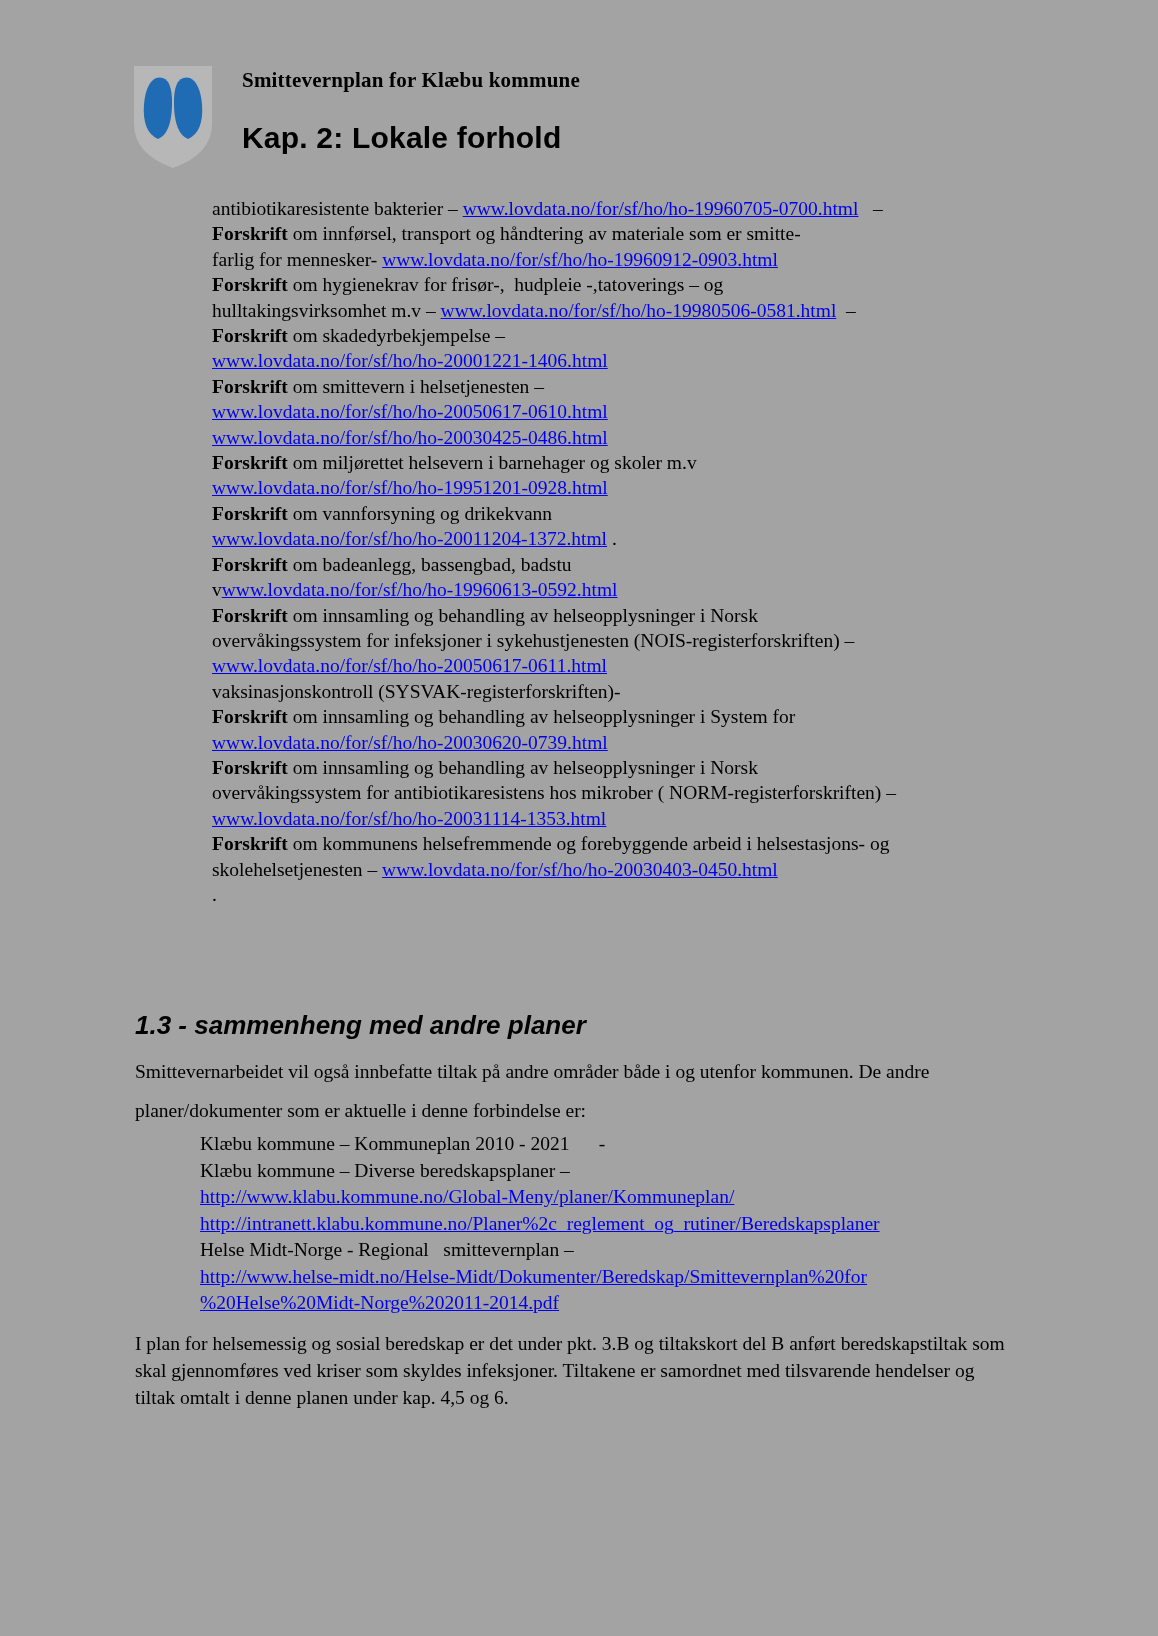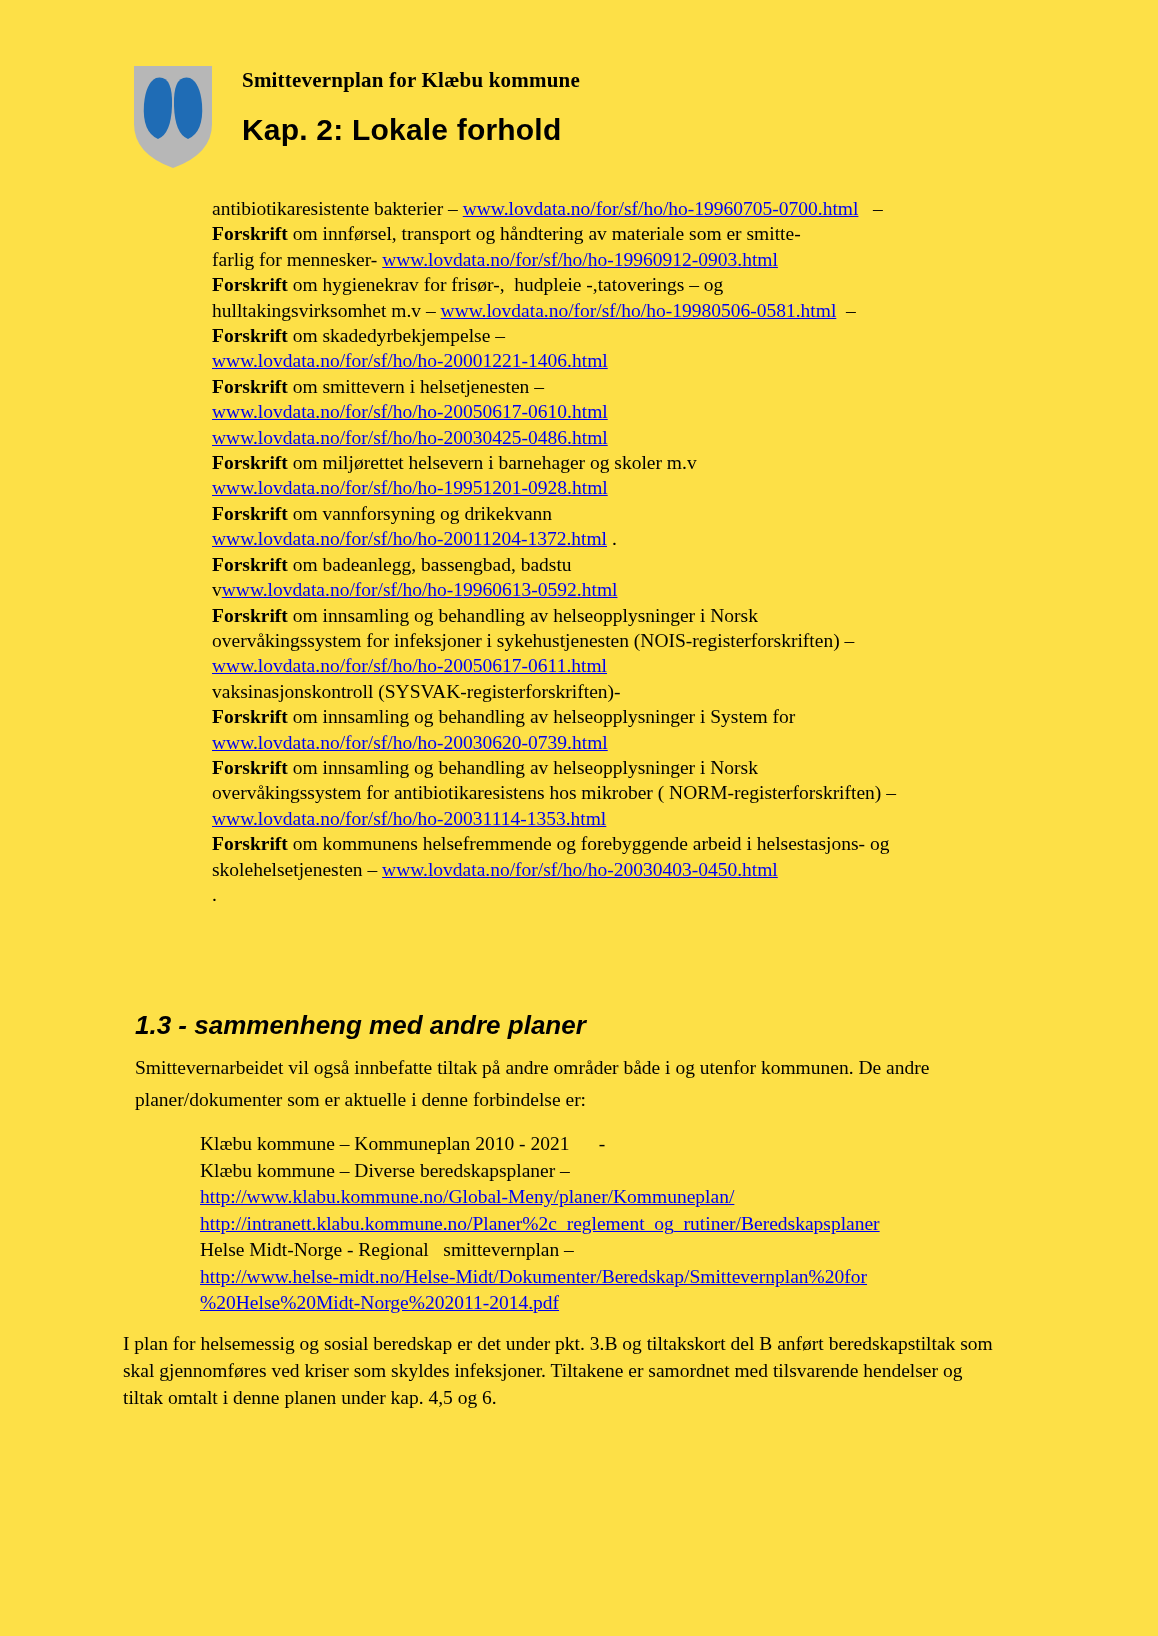--- a/index.html
+++ b/index.html
@@ -2,44 +2,44 @@
 <html><head>
 <meta charset="utf-8">
 <style>
   * { margin:0; padding:0; box-sizing:border-box; }
   html, body { background:#ffffff; }
   body {
     width:1158px; height:1636px; position:relative;
     font-family:"Liberation Serif", serif; color:#000;
     overflow:hidden;
   }
-  .page { position:absolute; inset:0; background:#fde047; }
+  .page { position:absolute; inset:0; background:#a3a3a3; }
 
   .header { position:absolute; top:62px; left:128px; display:flex; gap:24px; }
   .logo { width:90px; height:110px; flex:0 0 auto; }
   .header-text { padding-top:6px; }
   .doc-title { font-size:21px; font-weight:bold; letter-spacing:0.2px; }
   .chapter-title {
     font-family:"Liberation Sans", sans-serif;
-    font-size:30px; font-weight:bold; margin-top:20px; letter-spacing:0.2px;
+    font-size:30px; font-weight:bold; margin-top:28px; letter-spacing:0.2px;
   }
 
   .regulations { position:absolute; top:196px; left:200px; font-size:19.5px; line-height:25.4px;margin-left:12px; }
   .plans { position:absolute; top:1131px; left:200px; font-size:19.5px; line-height:26.5px; }
   .line { white-space:pre-wrap; }
   .line strong { font-weight:bold; }
   .link { color:#0000ee; text-decoration:underline; cursor:pointer; }
 
   .section-heading {
     position:absolute; top:1010px; left:135px;
     font-family:Liberation Sans, sans-serif;
     font-weight:bold; font-style:italic; font-size:26px;
   }
-  .intro { position:absolute; top:1052px; left:135px; width:862px; font-size:19.5px; line-height:32px; }
-  .closing { position:absolute; top:1330px; left:123px; width:872px; font-size:19.5px; line-height:27px; }
+  .intro { position:absolute; top:1052px; left:135px; width:862px; font-size:19.5px; line-height:39px; }
+  .closing { position:absolute; top:1330px; left:135px; width:872px; font-size:19.5px; line-height:27px; }
 
   .footer-table {
     position:absolute; top:1424px; left:120px; width:862px;
     border-collapse:collapse; font-size:19.5px; table-layout:fixed;
   }
   .footer-table td {
     border:2px solid #000; vertical-align:top;
     padding:2px 8px; height:56px; line-height:26px;
   }
 </style>

